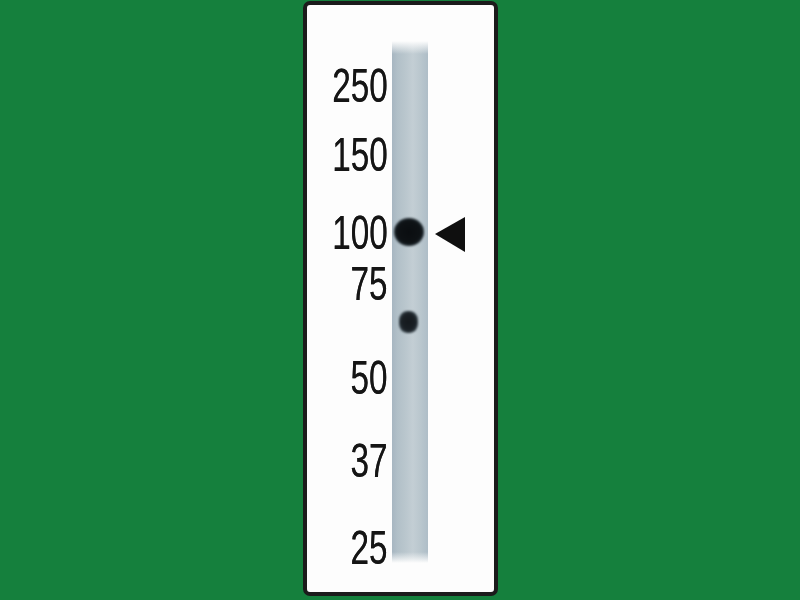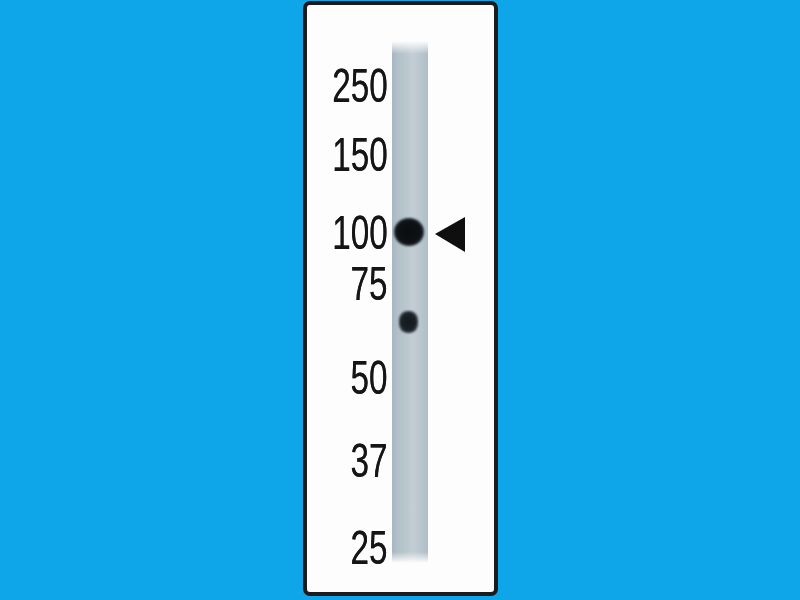--- a/index.html
+++ b/index.html
@@ -3,21 +3,21 @@
 <meta charset="utf-8">
 <style>
   * { margin: 0; padding: 0; box-sizing: border-box; }
   html, body { width: 800px; height: 600px; background: #ffffff; }
   body { font-family: "Liberation Sans", sans-serif; }
 
   .stage {
     position: relative;
     width: 800px;
     height: 600px;
-    background: #0ea5e9;
+    background: #15803d;
     overflow: hidden;
   }
 
   
   .panel {
     position: absolute;
     left: 303px;
     top: 1px;
     width: 195px;
     height: 595px;

